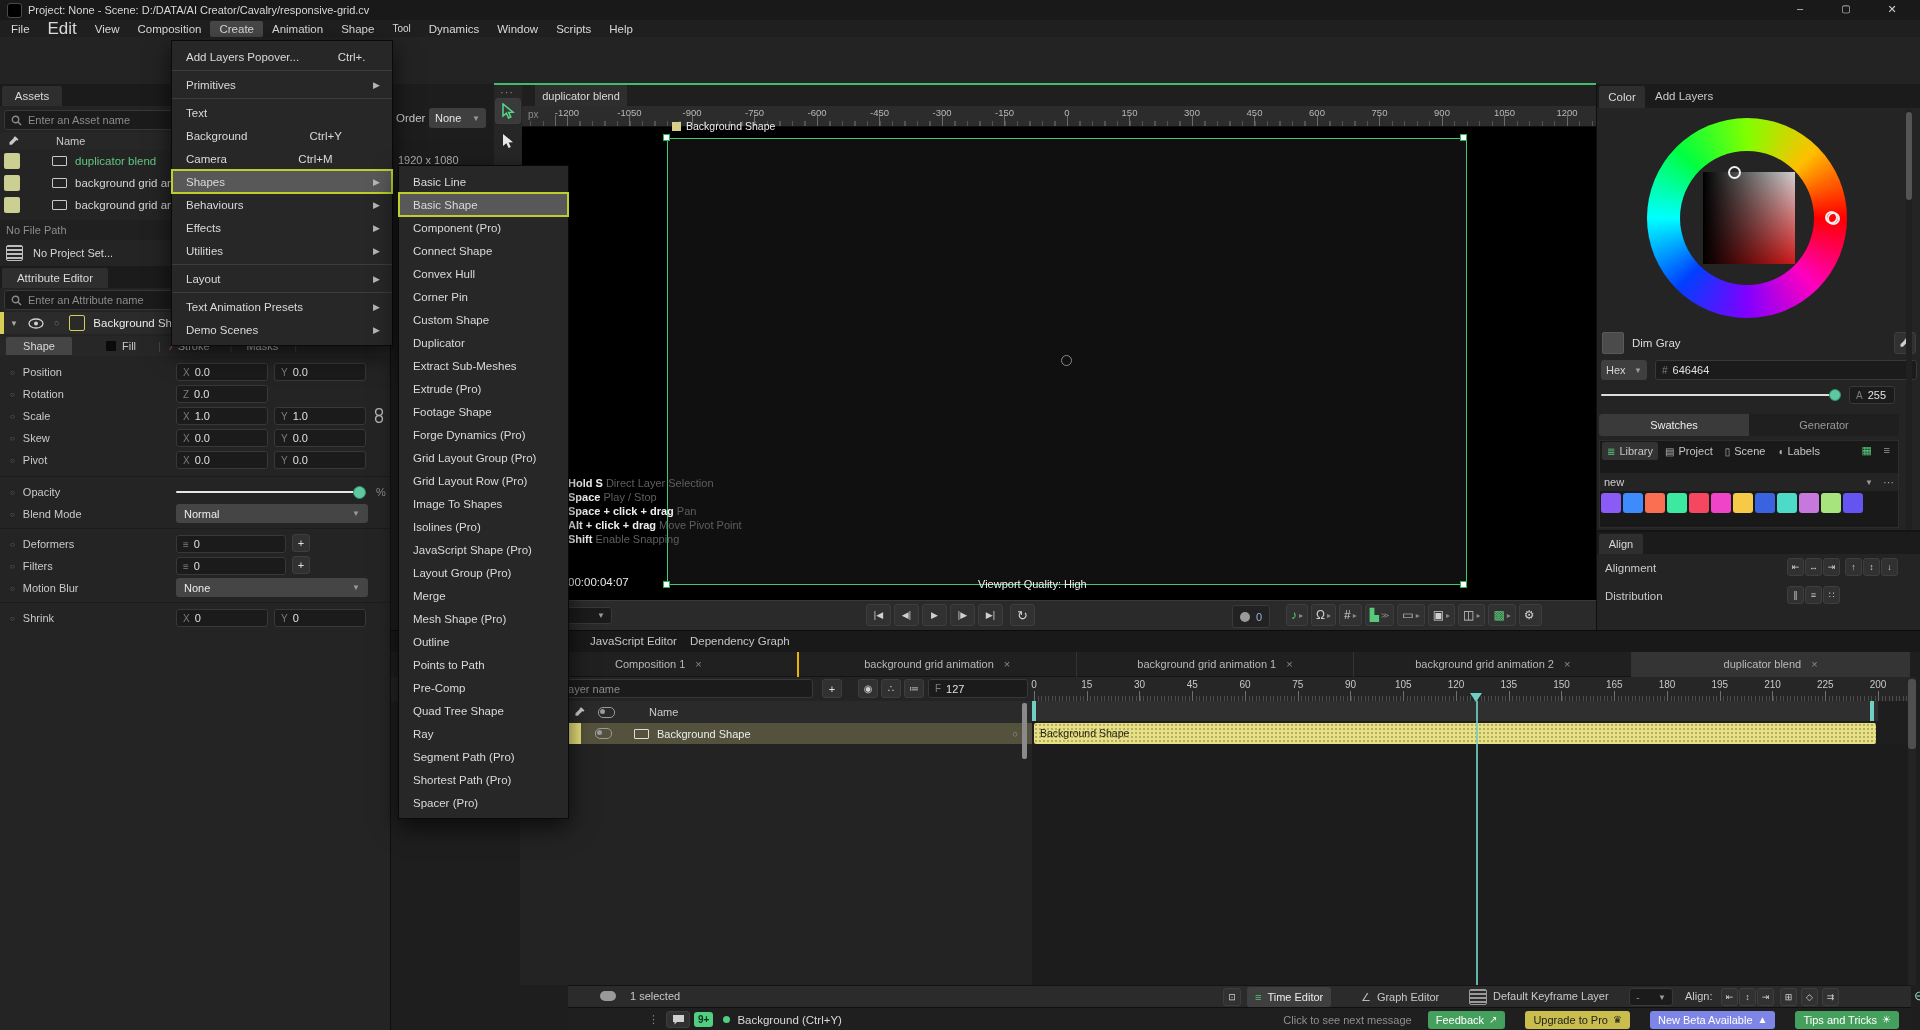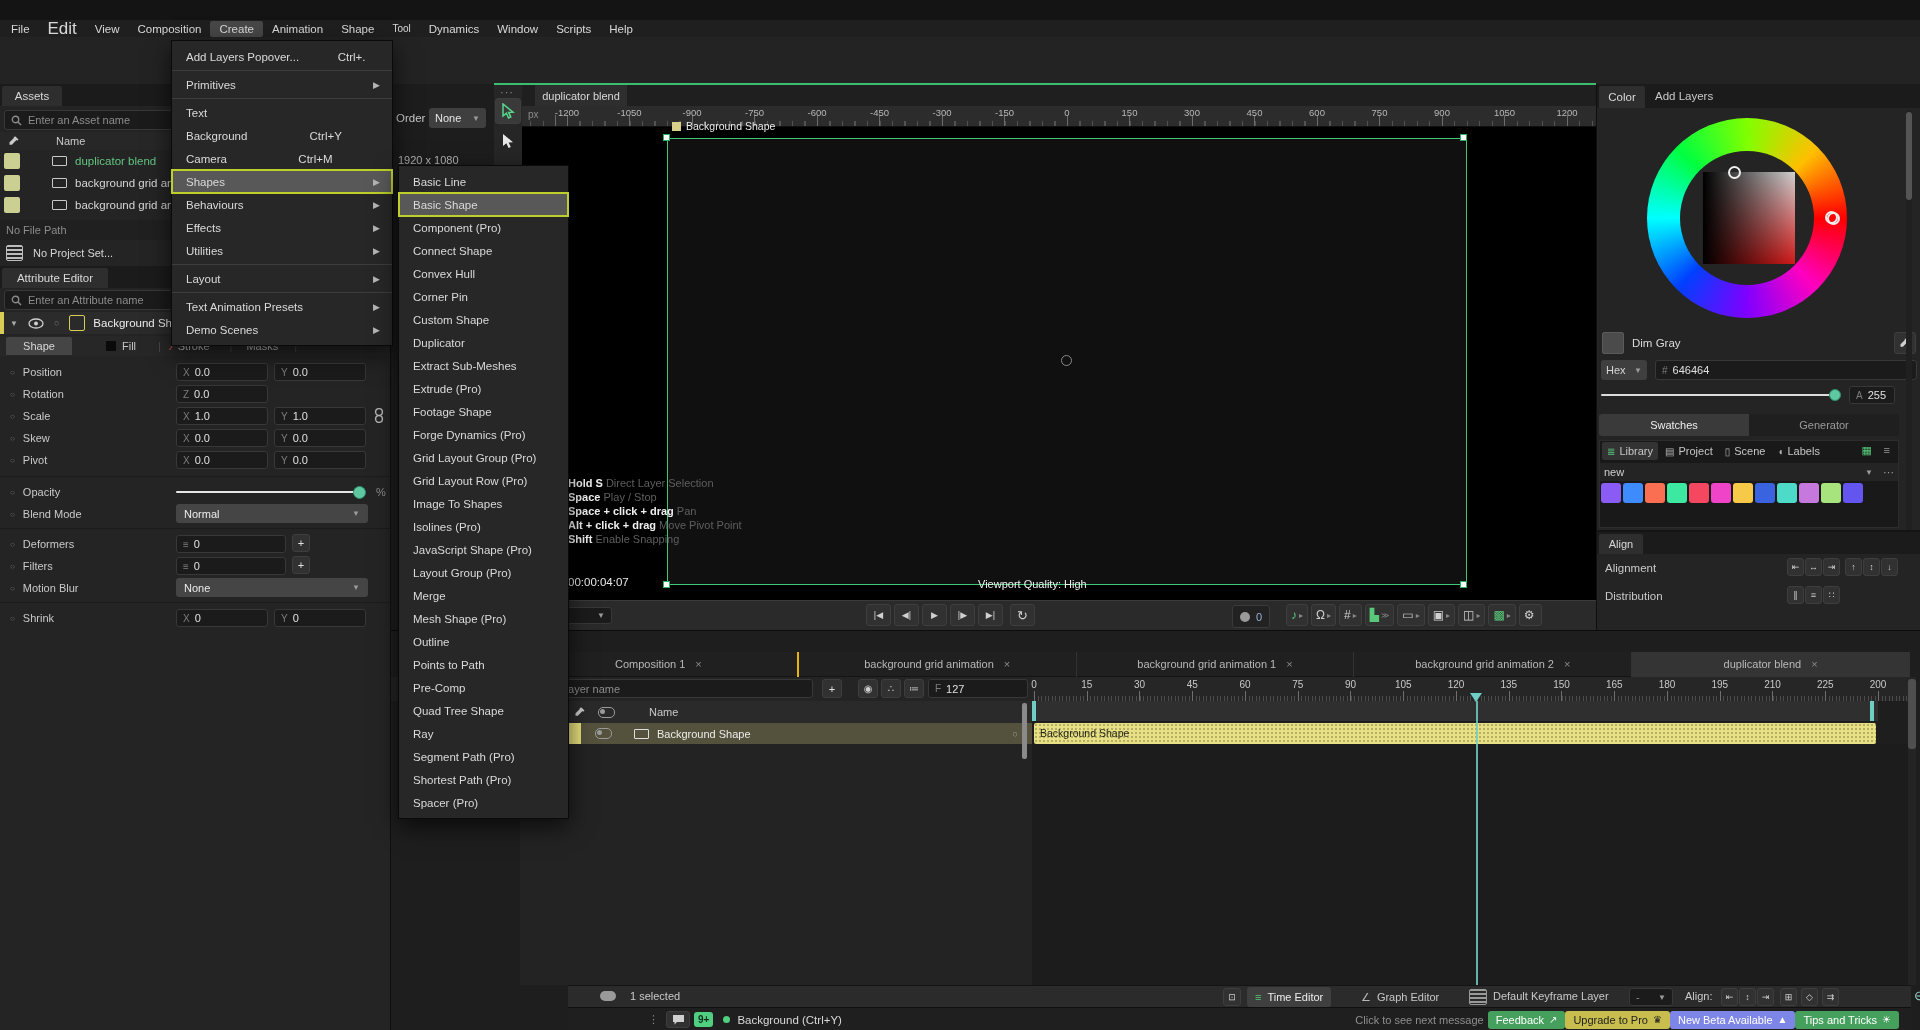--- a/index.html
+++ b/index.html
@@ -45,20 +45,27 @@
 <style>
   [data-name="menu-bar-item"].active{background:#474747;border-radius:2px;}
   .green{color:#63c581 !important;}
   [data-name="composition-tab"].active{background:#343434;color:#e6e6e6;}
   [data-name="library-tab"].active{background:#333;color:#ececec;}
 </style></head>
 <body>
 
 <div class="app" data-name="cavalry-window">
 
+  <div class="abs" style="left:0;top:0;width:1920px;height:20px;background:#191919;border-bottom:1px solid #000;" data-name="title-bar">
+    <span class="abs" style="left:7px;top:3px;width:13px;height:13px;background:#000;border:1px solid #4a4a4a;border-radius:3px;" data-name="app-logo-icon"></span>
+    <span class="abs" style="left:28px;top:4px;color:#d8d8d8;" data-name="window-title">Project: None - Scene: D:/DATA/AI Creator/Cavalry/responsive-grid.cv</span>
+    <span class="abs" style="left:1780px;top:2px;width:40px;text-align:center;color:#cfcfcf;" data-name="minimize-button">–</span>
+    <span class="abs" style="left:1826px;top:3px;width:40px;text-align:center;color:#cfcfcf;font-size:10px;" data-name="maximize-button">▢</span>
+    <span class="abs" style="left:1872px;top:3px;width:40px;text-align:center;color:#cfcfcf;" data-name="close-button">✕</span>
+  </div>
 
   <div class="abs row" style="left:0;top:20px;width:1920px;height:17px;background:#1f1f1f;padding-left:2px;" data-name="menu-bar">
 
       <span data-name="menu-bar-item" style="padding:2px 9px;font-size:11.5px;color:#d9d9d9;">File</span>
 
       <span data-name="menu-bar-item" style="padding:2px 9px;font-size:17px;color:#d9d9d9;">Edit</span>
 
       <span data-name="menu-bar-item" style="padding:2px 9px;font-size:11.5px;color:#d9d9d9;">View</span>
 
       <span data-name="menu-bar-item" style="padding:2px 9px;font-size:11.5px;color:#d9d9d9;">Composition</span>
@@ -580,21 +587,21 @@
             <span>Scene</span>
           </span>
 
           <span class="row" style="padding:0 5px;height:18px;gap:4px;border-radius:2px;color:#c6c6c6;" data-name="library-tab">
             <i style="font-style: normal; font-size: 10px; color: rgb(176, 176, 176);">◖</i>
             <span>Labels</span>
           </span>
         </div>
       <span class="abs" style="right:26px;top:3px;color:#57c979;font-size:11px;" data-name="grid-view-icon">▦</span>
       <span class="abs" style="right:8px;top:3px;color:#9a9a9a;font-size:11px;" data-name="list-view-icon">≡</span>
-      <div class="row" style="height:18px;background:#242424;margin-top:2px;padding:0 4px;" data-name="swatch-group-row">
+      <div class="row" style="height:18px;background:#242424;margin-top:12px;padding:0 4px;" data-name="swatch-group-row">
         <span style="color:#cfcfcf;" data-name="swatch-group-name">new</span>
         <span class="chev" style="margin-left:auto;margin-right:10px;">▼</span>
         <span style="color:#9a9a9a;" data-name="swatch-group-menu-icon">⋯</span>
       </div>
       <div class="row" style="padding:2px 1px;" data-name="swatch-grid">
 
       <span class="sw" data-name="color-swatch" style="background: rgb(138, 92, 245);"></span>
           <span class="sw" data-name="color-swatch" style="background: rgb(61, 139, 253);"></span>
           <span class="sw" data-name="color-swatch" style="background: rgb(250, 110, 81);"></span>
           <span class="sw" data-name="color-swatch" style="background: rgb(61, 232, 160);"></span>
@@ -632,20 +639,25 @@
         <span class="btn alnbtn" data-name="distribute-button">≡</span>
         <span class="btn alnbtn" data-name="distribute-button">∷</span>
       </div>
     <div class="abs" style="right:8px;top:26px;width:6px;height:420px;background:#202020;border-radius:3px;" data-name="panel-scrollbar-track">
       <div style="width:6px;height:88px;background:#555;border-radius:3px;margin-top:2px;" data-name="panel-scrollbar-thumb"></div>
     </div>
   </div>
 
   <div class="abs" style="left:391px;top:630px;width:1529px;height:400px;background:#1e1e1e;border-top:1px solid #0c0c0c;box-sizing:border-box;" data-name="timeline-panel">
 
+    <div class="abs" style="left:0;top:0;width:1529px;height:21px;background:#191919;" data-name="timeline-panel-tabs">
+      <span class="abs" style="left:169px;top:4px;color:#c6c6c6;font-size:11.5px;" data-name="tab-hidden">w</span>
+      <span class="abs" style="left:199px;top:4px;color:#c6c6c6;font-size:11.5px;" data-name="tab-javascript-editor">JavaScript Editor</span>
+      <span class="abs" style="left:299px;top:4px;color:#c6c6c6;font-size:11.5px;" data-name="tab-dependency-graph">Dependency Graph</span>
+    </div>
 
     <div class="abs row" style="left:129px;top:21px;width:1390px;height:25px;background:#202020;border-bottom:1px solid #141414;box-sizing:border-box;" data-name="composition-tabs">
 
         <span class="row" style="flex:1;height:25px;justify-content:center;gap:10px;color:#b8b8b8;border-right:2px solid #eab308;" data-name="composition-tab">
           <span>Composition 1</span>
           <span style="color:#8a8a8a;" data-name="close-icon">×</span>
         </span>
 
         <span class="row" style="flex:1;height:25px;justify-content:center;gap:10px;color:#b8b8b8;border-right:1px solid #333;" data-name="composition-tab">
           <span>background grid animation</span>
@@ -779,21 +791,21 @@
       <span class="dim" style="margin-left:80px;letter-spacing:-1px;" data-name="drag-handle">⋮</span>
       <span class="btn" style="margin-left:8px;width:24px;height:17px;" data-name="messages-button">
         <svg width="13" height="11" viewBox="0 0 13 11" data-name="message-bubble-icon">
             <path d="M1 1 h11 v7 h-7 l-2.5 2.5 v-2.5 h-1.5 z" fill="#cfcfcf"></path>
           </svg>
       </span>
       <span style="margin-left:4px;background:#4fcf7f;color:#10301c;font-weight:bold;font-size:10px;border-radius:3px;padding:2px 4px;" data-name="message-count-badge">9+</span>
       <span style="margin-left:10px;width:7px;height:7px;border-radius:50%;background:#4fcf7f;display:inline-block;" data-name="status-dot-icon"></span>
       <span style="margin-left:7px;color:#d9d9d9;font-size:11.5px;" data-name="status-message">Background (Ctrl+Y)</span>
       <span style="margin-left:auto;color:#8f8f8f;" data-name="next-message-hint">Click to see next message</span>
-      <div class="row" style="margin-left:4px;margin-right:12px;gap:0;" data-name="status-buttons">
+      <div class="row" style="margin-left:16px;margin-right:12px;gap:20px;" data-name="status-buttons">
 
           <span class="statbtn" data-name="status-action-button" style="background: rgb(68, 160, 92); color: rgb(255, 255, 255);">
             <span>Feedback</span>
             <i style="font-style:normal;font-size:10px;" data-name="status-button-icon">↗</i>
           </span>
 
           <span class="statbtn" data-name="status-action-button" style="background: rgb(200, 189, 77); color: rgb(34, 34, 34);">
             <span>Upgrade to Pro</span>
             <i style="font-style:normal;font-size:10px;" data-name="status-button-icon">♛</i>
           </span>

